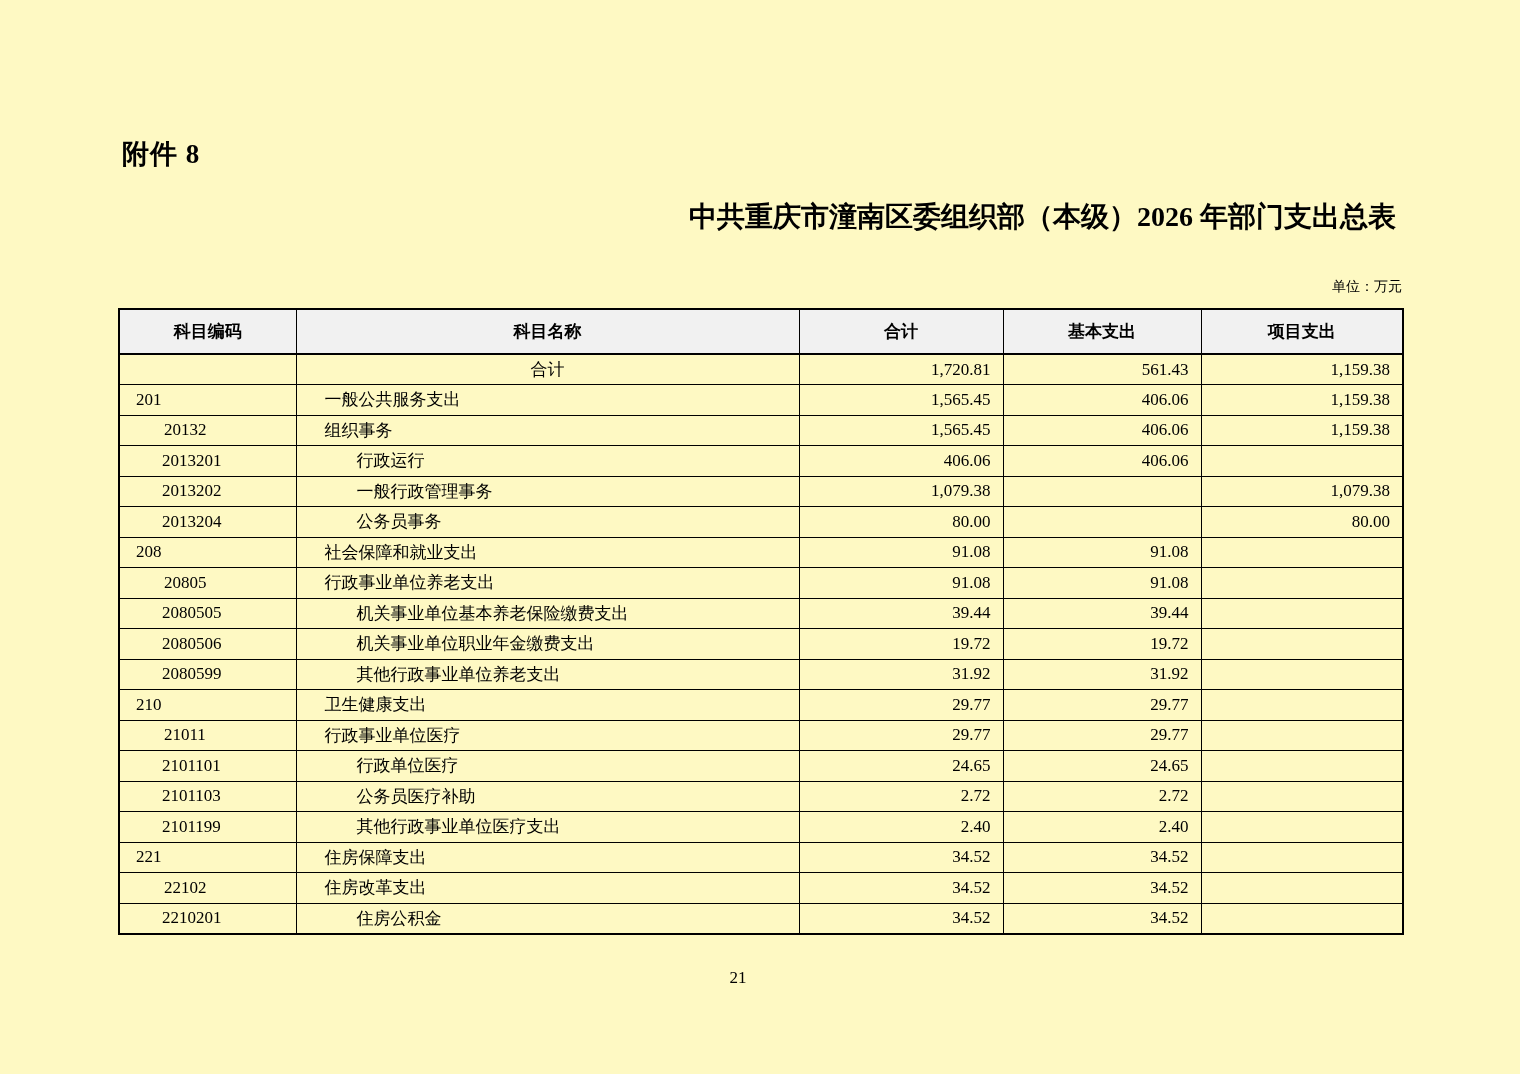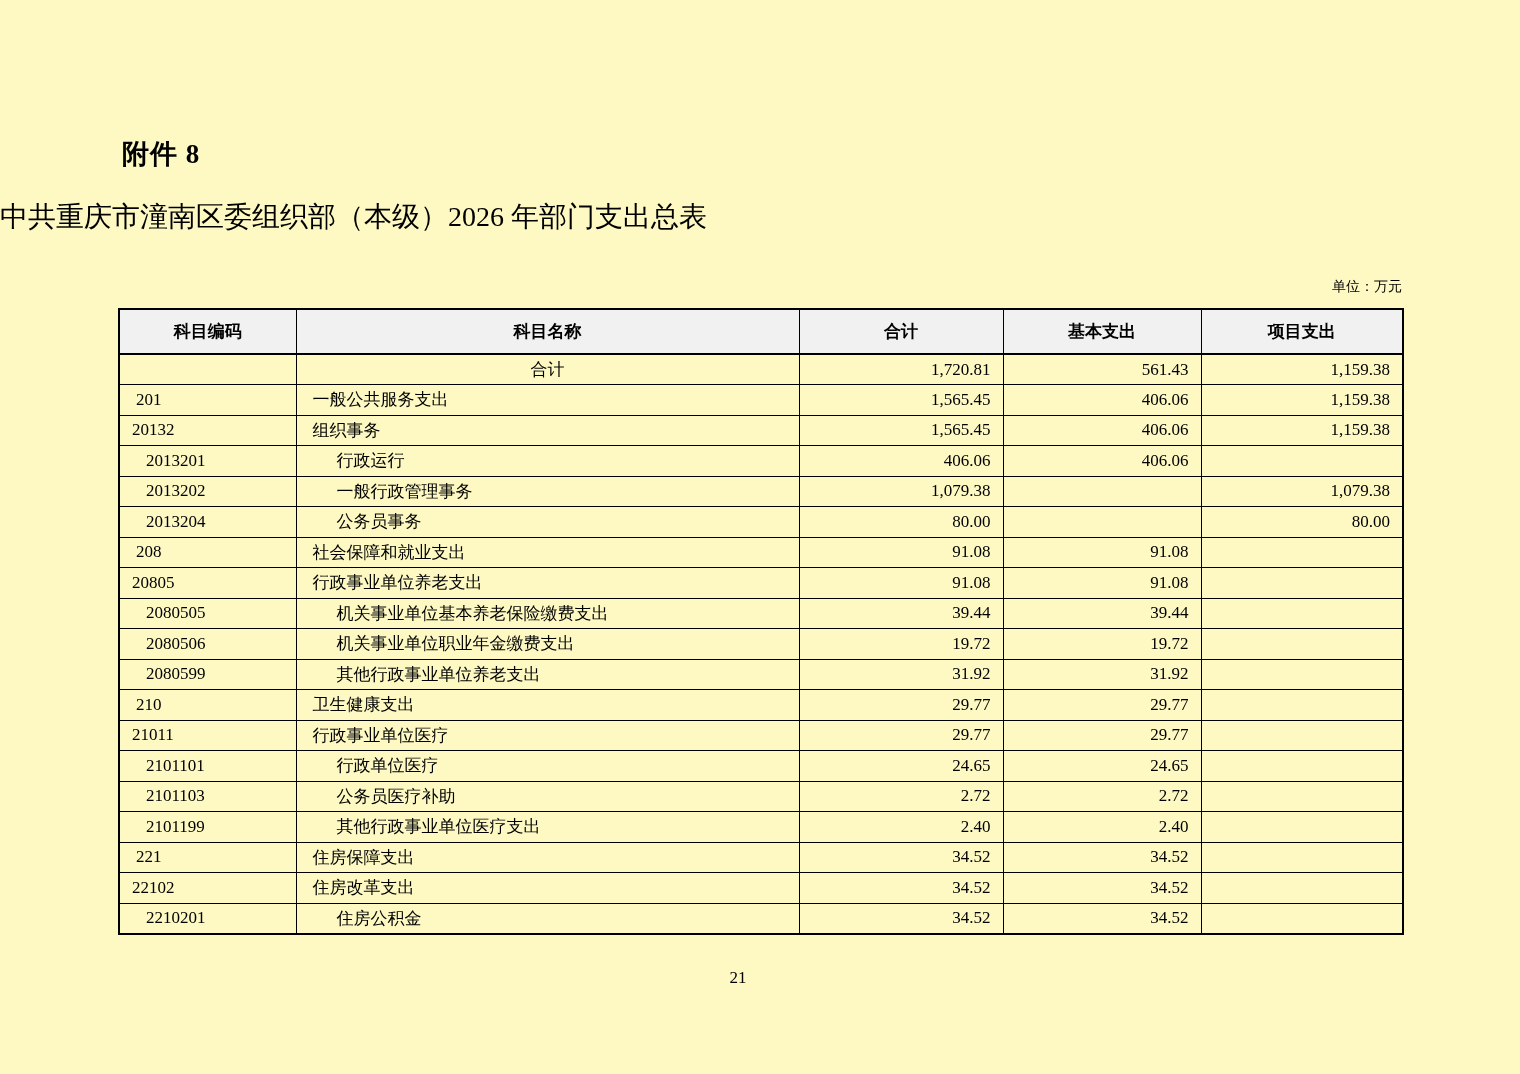--- a/index.html
+++ b/index.html
@@ -11,21 +11,21 @@
     position: relative;
   }
   .page { position: relative; width: 1520px; height: 1074px; background: #fef9c3; overflow: hidden; }
 
   .attachment-label {
     position: absolute; left: 122px; top: 136px;
     font-size: 27px; font-weight: bold; letter-spacing: 1px;
   }
   .doc-title {
     position: absolute; left: 0; top: 198px; width: 1396px;
-    text-align: left; font-size: 28px; font-weight: normal;
+    text-align: right; font-size: 28px; font-weight: bold;
   }
   .unit-note {
     position: absolute; right: 118px; top: 278px;
     font-size: 14px;
   }
 
   .table-wrap { position: absolute; left: 118px; top: 308px; width: 1284px; }
   table.budget {
     width: 1284px; border-collapse: collapse; table-layout: fixed;
     border: 2px solid #000000;
@@ -38,26 +38,26 @@
   }
   table.budget thead th {
     height: 45px;
     background: #f1f1f1;
     font-weight: bold;
     text-align: center;
     border-bottom: 2px solid #000;
   }
   table.budget tbody tr { height: 30.5px; }
   td.cell-code { text-align: left; padding-left: 16px; }
-  td.cell-name { text-align: left; padding-left: 16px; }
+  td.cell-name { text-align: left; padding-left: 28px; }
   td.cell-num  { text-align: right; padding-right: 12px; }
-  tr.lvl-1 td.cell-code { padding-left: 12px; }
+  tr.lvl-1 td.cell-code { padding-left: 44px; }
   tr.lvl-1 td.cell-name { }
-  tr.lvl-2 td.cell-code { padding-left: 26px; }
-  tr.lvl-2 td.cell-name { padding-left: 40px; }
+  tr.lvl-2 td.cell-code { padding-left: 42px; }
+  tr.lvl-2 td.cell-name { padding-left: 60px; }
   td.cell-name.centered { text-align: center; padding-left: 0; }
 
   .page-number {
     position: absolute; left: 0; top: 968px; width: 1476px;
     text-align: center; font-size: 17px;
   }
 </style>
 </head>
 <body>
 

